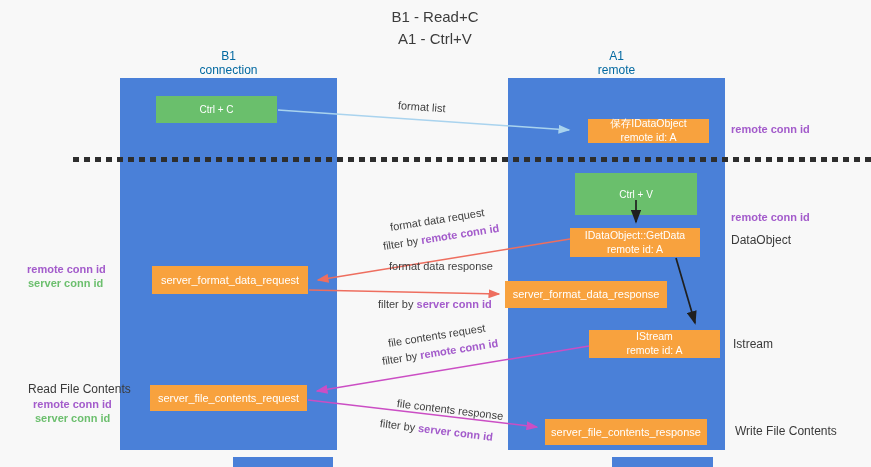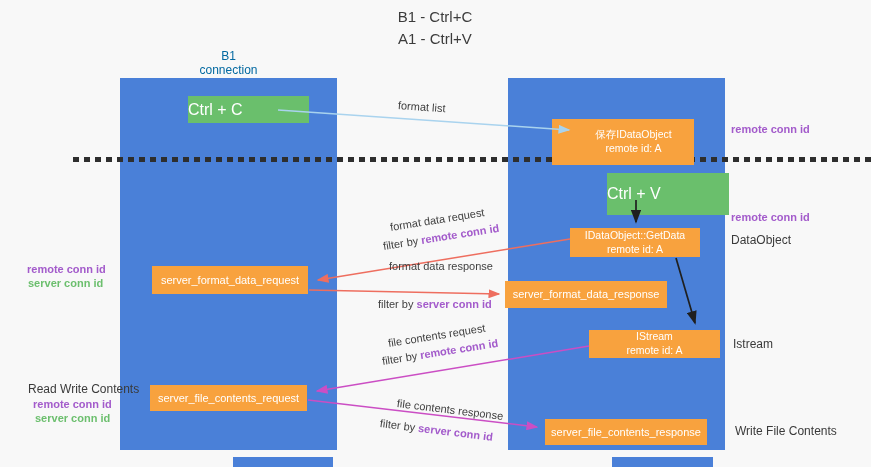--- a/index.html
+++ b/index.html
@@ -6,23 +6,22 @@
   #canvas {
     position:relative; width:871px; height:467px; overflow:hidden;
     background: var(--background,#f8f8f8);
     font-family:"Liberation Sans", sans-serif;
     color:#3d3d3d;
   }
   .abs { position:absolute; }
   .col { background: var(--column-blue,#4a80d8); }
   .green-box {
     background: var(--box-green,#6abf6c); color:#fff;
-    display:flex; align-items:center; 
-    font-size:16px;
-    margin-left:32px;
+    display:flex; align-items:center; justify-content:center;
+    font-size:10px;
   }
   .orange-box {
     background: var(--box-orange,#f8a23e); color:#fff;
     display:flex; flex-direction:column; align-items:center; justify-content:center;
     font-size:10.5px; line-height:1.3; text-align:center;
   }
   .orange-box.single { font-size:11px; }
   .title { text-align:center; font-size:15px; line-height:1.45; color:#3c3c3c; }
   .colhead { text-align:center; font-size:12px; line-height:1.2; color:#0369a1; }
   .lbl { font-size:11px; color:#3f3f3f; white-space:nowrap; }
@@ -38,42 +37,46 @@
     background: repeating-linear-gradient(90deg,#2e2e2e 0 6px,transparent 6px 11px);
   }
   svg.overlay { position:absolute; left:0; top:0; pointer-events:none; }
 </style>
 </head>
 <body>
 
 <div id="canvas">
 
   <div class="abs title" style="left:285px;top:6px;width:300px;">
-    <div>B1 - Ctrl+C</div>
+    <div>B1 - Read+C</div>
     <div>A1 - Ctrl+V</div>
   </div>
 
   <div class="abs colhead" style="left:120px;top:49px;width:217px;">
     <div>B1</div>
     <div>connection</div>
+  </div>
+  <div class="abs colhead" style="left:508px;top:49px;width:217px;">
+    <div>A1</div>
+    <div>remote</div>
   </div>
 
   <div class="abs col" style="left:120px;top:78px;width:217px;height:372px;"></div>
   <div class="abs col" style="left:508px;top:78px;width:217px;height:372px;"></div>
 
   <div class="abs col" style="left:233px;top:457px;width:100px;height:10px;"></div>
   <div class="abs col" style="left:612px;top:457px;width:101px;height:10px;"></div>
 
   <div class="abs dashline" style="left:73px;top:157px;width:798px;"></div>
 
   <div class="abs green-box" style="left:156px;top:96px;width:121px;height:27px;">
     <span>Ctrl + C</span>
   </div>
 
-  <div class="abs orange-box" style="left:552px;top:119px;width:121px;height:46px;padding-left:21px;">
+  <div class="abs orange-box" style="left:588px;top:119px;width:121px;height:24px;">
     <div>保存IDataObject</div>
     <div>remote id: A</div>
   </div>
 
   <div class="abs green-box" style="left:575px;top:173px;width:122px;height:42px;">
     <span>Ctrl + V</span>
   </div>
 
   <div class="abs orange-box" style="left:570px;top:228px;width:130px;height:29px;">
     <div>IDataObject::GetData</div>
@@ -142,21 +145,21 @@
     <span>filter by </span><span class="purple">remote conn id</span>
   </div>
 
   <div class="abs lbl rot-p7" style="left:397px;top:397px;">file contents response</div>
   <div class="abs lbl rot-p7" style="left:380px;top:417px;">
     <span>filter by </span><span class="purple">server conn id</span>
   </div>
 
   <div class="abs small purple" style="left:27px;top:263px;">remote conn id</div>
   <div class="abs small greentxt" style="left:28px;top:277px;">server conn id</div>
-  <div class="abs side" style="left:28px;top:382px;">Read Write Contents</div>
+  <div class="abs side" style="left:28px;top:382px;">Read File Contents</div>
   <div class="abs small purple" style="left:33px;top:398px;">remote conn id</div>
   <div class="abs small greentxt" style="left:35px;top:412px;">server conn id</div>
 
   <div class="abs small purple" style="left:731px;top:123px;">remote conn id</div>
   <div class="abs small purple" style="left:731px;top:211px;">remote conn id</div>
   <div class="abs side" style="left:731px;top:233px;">DataObject</div>
   <div class="abs side" style="left:733px;top:337px;">Istream</div>
   <div class="abs side" style="left:735px;top:424px;">Write File Contents</div>
 
 </div>

